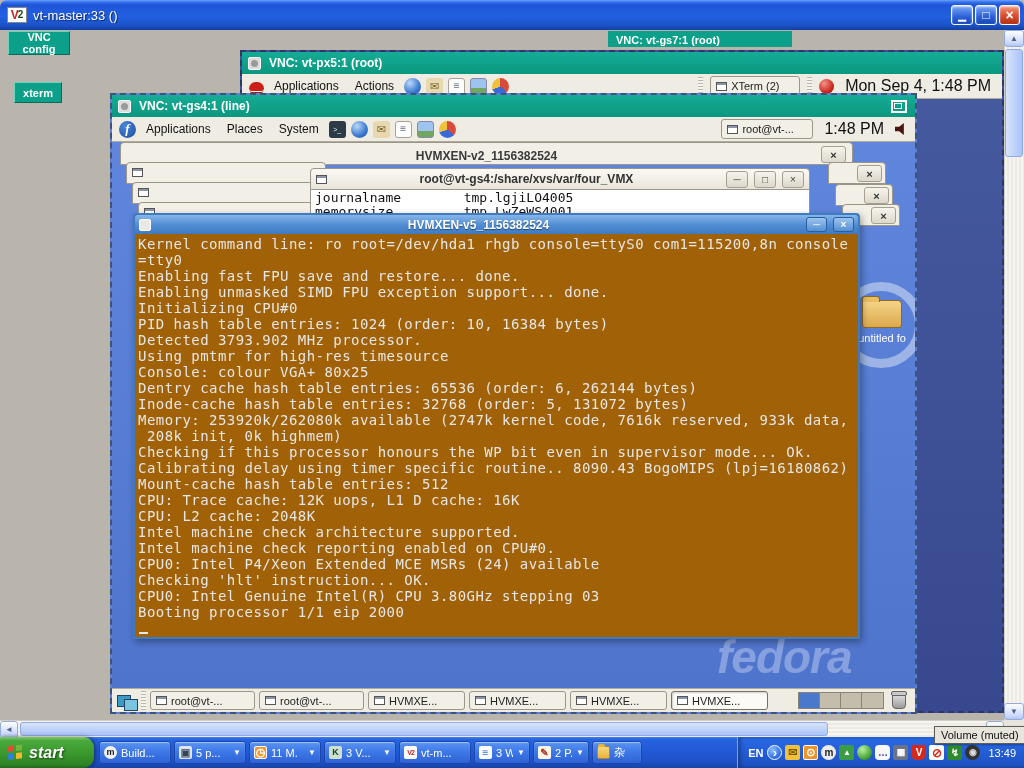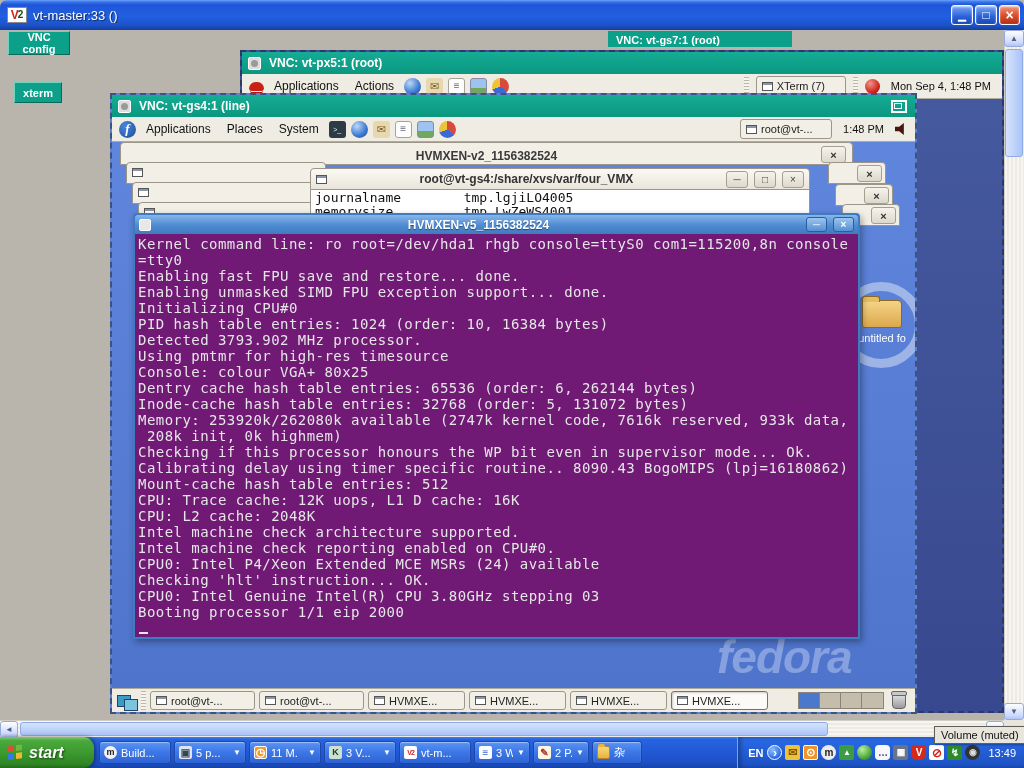--- a/index.html
+++ b/index.html
@@ -64,21 +64,21 @@
   .lic[data-icon=mail]::before{content:"✉";}
   .lic[data-icon=documents]{background:#fdfdfd;border:1px solid #a8a296;color:#667;font-size:10px;}
   .lic[data-icon=documents]::before{content:"≡";}
   .lic[data-icon=image]{background:linear-gradient(180deg,#9cc4ee 60%,#70a860 60%);border:1px solid #88a;}
   .lic[data-icon=chart]{border-radius:50%;background:conic-gradient(#d84a3a 0 130deg,#3a6ad8 0 250deg,#f0c23c 0);}
   .mini-win{width:11px;height:9px;background:#fff;border:1px solid #555;position:relative;flex:0 0 auto;}
   .mini-win::before{content:"";position:absolute;left:0;top:0;right:0;height:2px;background:#8a95a8;}
   .pwin-btn{height:20px;background:#f2efe6;border:1px solid #9c968a;border-radius:3px;display:flex;align-items:center;gap:4px;
     padding:0 5px;font-size:11px;color:#222;white-space:nowrap;overflow:hidden;width:92px;flex:0 0 auto;}
   .pwin-wrap{margin-left:auto;display:flex;gap:4px;align-items:center;flex-direction:column;}
-  .panel-clock{font-size:11px;padding:0 4px;white-space:nowrap;}
+  .panel-clock{font-size:16px;padding:0 4px;white-space:nowrap;}
   .red-ball{width:15px;height:15px;border-radius:50%;background:radial-gradient(circle at 35% 30%,#f09488,#cc2016 65%,#7a0c08);flex:0 0 auto;}
   .speaker-icon{width:13px;height:12px;background:#4a1410;flex:0 0 auto;
     clip-path:polygon(0 32%,32% 32%,68% 0,68% 100%,32% 68%,0 68%);}
 
   
   .gs4-window{position:absolute;left:110px;top:63px;width:807px;height:621px;border:2px dashed rgba(35,35,35,.5);
     display:flex;flex-direction:column;background:#5b82d8;}
   .gs4-content{flex:1;display:flex;flex-direction:column;position:relative;overflow:hidden;}
   .gs4-desktop{flex:1;position:relative;overflow:hidden;background:linear-gradient(180deg,#5f86dc,#4f74cc);}
   .ring{position:absolute;left:726px;top:140px;width:86px;height:86px;border-radius:50%;border:9px solid rgba(255,255,255,.42);}
@@ -114,21 +114,21 @@
 
   
   .v5-window{position:absolute;left:21px;top:71px;width:727px;height:426px;border:2px solid #3e7bc0;border-radius:4px 4px 0 0;
     background:#000;box-shadow:2px 3px 7px rgba(0,0,0,.35);}
   .v5-titlebar{height:19px;background:linear-gradient(180deg,#86b6ea 0%,#4f8bd2 55%,#3e7bc0 100%);border-radius:2px 2px 0 0;
     display:flex;align-items:center;gap:6px;padding:0 4px;}
   .v5-icon{width:12px;height:12px;background:#e8e8e8;border:1px solid #fff;border-radius:2px;flex:0 0 auto;}
   .v5-title{flex:1;text-align:center;color:#fff;font-weight:bold;font-size:12px;text-shadow:0 1px 1px rgba(0,0,0,.45);white-space:nowrap;overflow:hidden;}
   .v5-btn{width:21px;height:15px;border:1px solid #2a5d9c;border-radius:3px;background:linear-gradient(180deg,#9cc4ee,#5590d4);
     color:#fff;font-size:10px;font-weight:bold;display:flex;align-items:center;justify-content:center;flex:0 0 auto;}
-  .v5-terminal{height:403px;background:#701a75;padding:2px 8px 0 3px;overflow:hidden;}
+  .v5-terminal{height:403px;background:#a16207;padding:2px 8px 0 3px;overflow:hidden;}
   .tline{font-family:"DejaVu Sans Mono",monospace;font-size:14px;line-height:16px;letter-spacing:.45px;color:#e6e6e6;white-space:pre;}
   .cursor{width:9px;height:2px;background:#e6e6e6;margin:12px 0 0 1px;}
 
   
   .gs4-taskbar{height:24px;flex:0 0 auto;background:#efece3;border-top:1px solid #b0aa9a;display:flex;align-items:center;gap:4px;padding:0 5px;}
   .ws-icon{width:20px;height:16px;position:relative;flex:0 0 auto;}
   .ws-icon::before{content:"";position:absolute;left:0;top:2px;width:12px;height:10px;background:#3a9cc4;border:1px solid #246;}
   .ws-icon::after{content:"";position:absolute;left:7px;top:6px;width:12px;height:10px;background:#7ac4e0;border:1px solid #246;}
   .itask-wrap{display:flex;gap:4px;align-items:center;}
   .itask{height:19px;width:97px;background:#f2efe6;border:1px solid #9c968a;border-radius:3px;display:flex;align-items:center;
@@ -263,21 +263,21 @@
         <span class="licons" style="display:flex;gap:5px;">
             <span class="lic" data-icon="globe"></span>
             <span class="lic" data-icon="mail"></span>
             <span class="lic" data-icon="documents"></span>
             <span class="lic" data-icon="image"></span>
             <span class="lic" data-icon="chart"></span>
           </span>
         <span class="grip" style="margin-left:auto;"></span>
         <button class="pwin-btn" style="width:90px;">
           <span class="mini-win"></span>
-          <span>XTerm (7)</span>
+          <span>XTerm (2)</span>
         </button>
         <span class="grip"></span>
         <span class="red-ball"></span>
         <span class="panel-clock">Mon Sep 4, 1:48 PM</span>
       </div>
       <div class="px5-desktop"></div>
     </div>
 
     <div class="gs4-window">
       <div class="vnc-titlebar">

